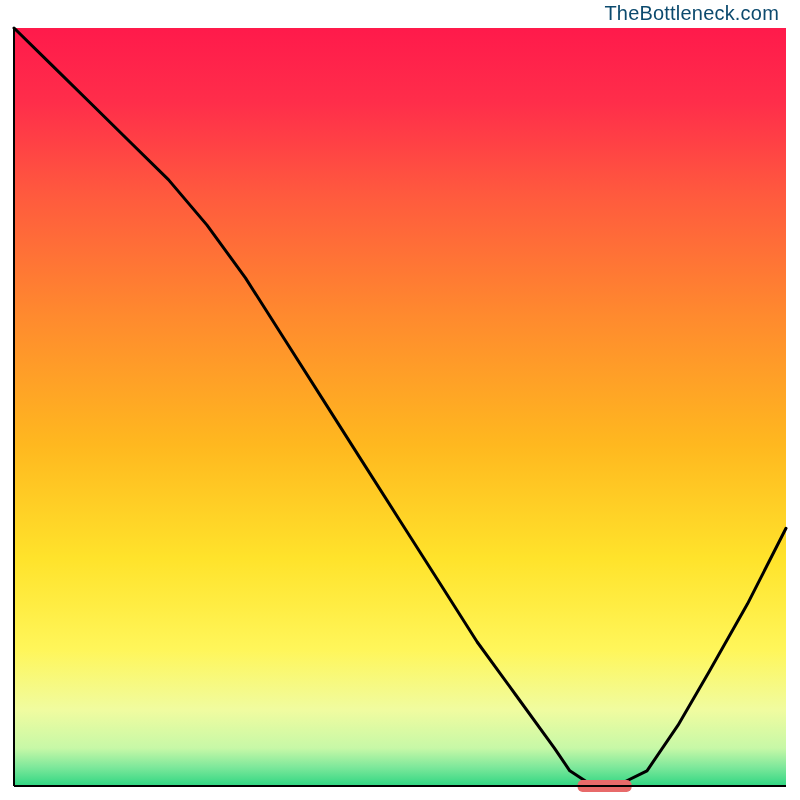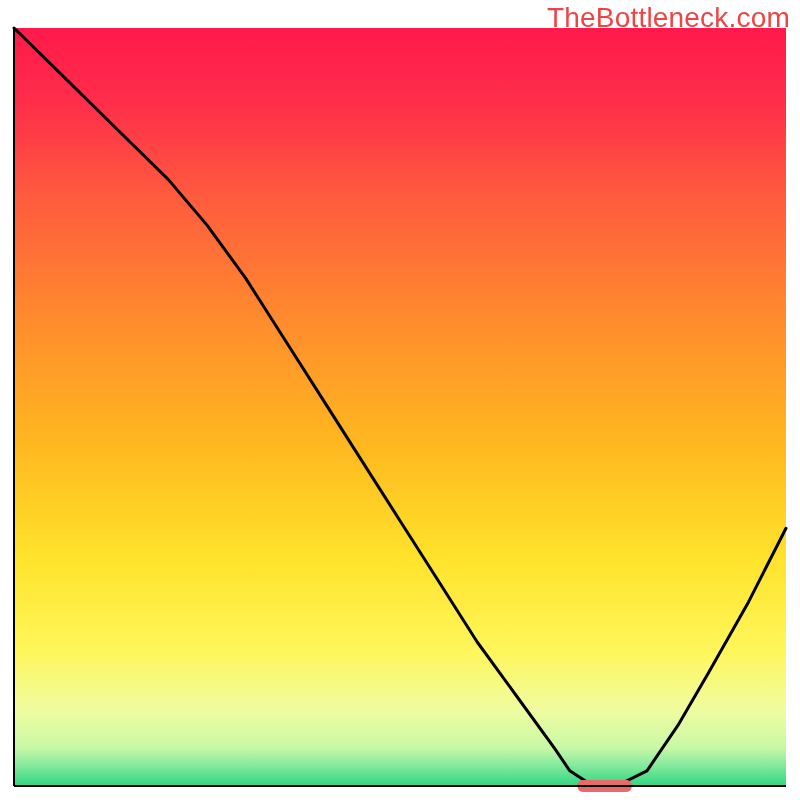--- a/index.html
+++ b/index.html
@@ -12,23 +12,23 @@
     overflow: hidden;
   }
   .wrap {
     position: relative;
     width: 800px;
     height: 800px;
   }
   .attrib {
     position: absolute;
     top: 2px;
-    right: 10px;
-    font-size: 28px;
-    color: #ef4444;
+    right: 21px;
+    font-size: 20px;
+    color: #0c4a6e;
     font-weight: 400;
     letter-spacing: 0.2px;
   }
   svg {
     display: block;
   }
 </style>
 </head>
 <body>
 <div class="wrap">

